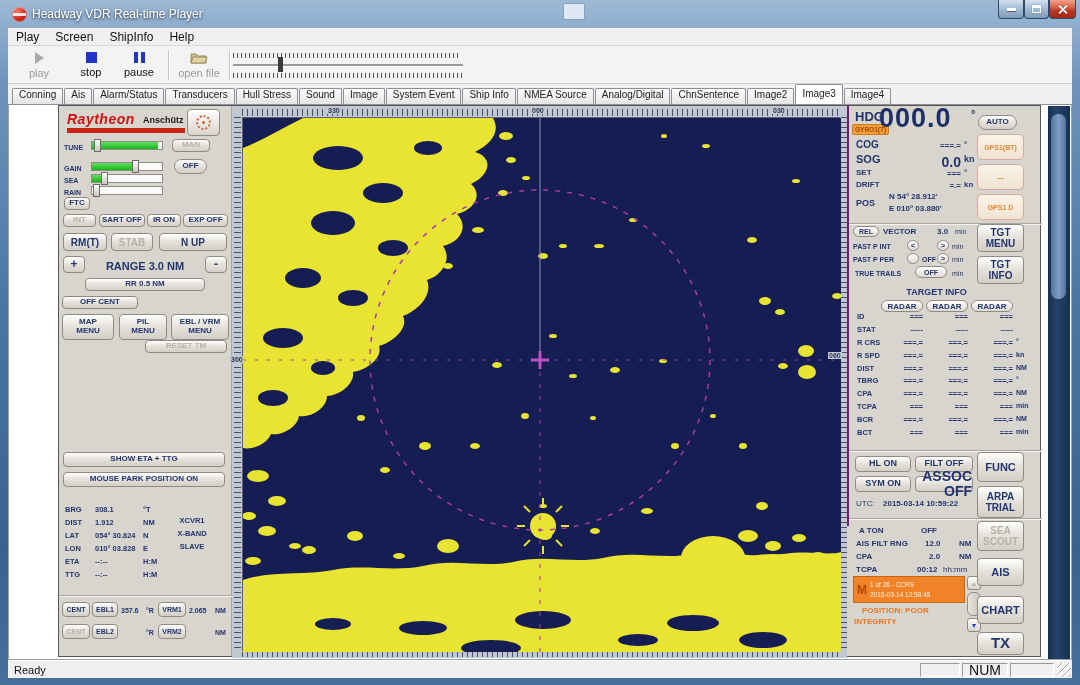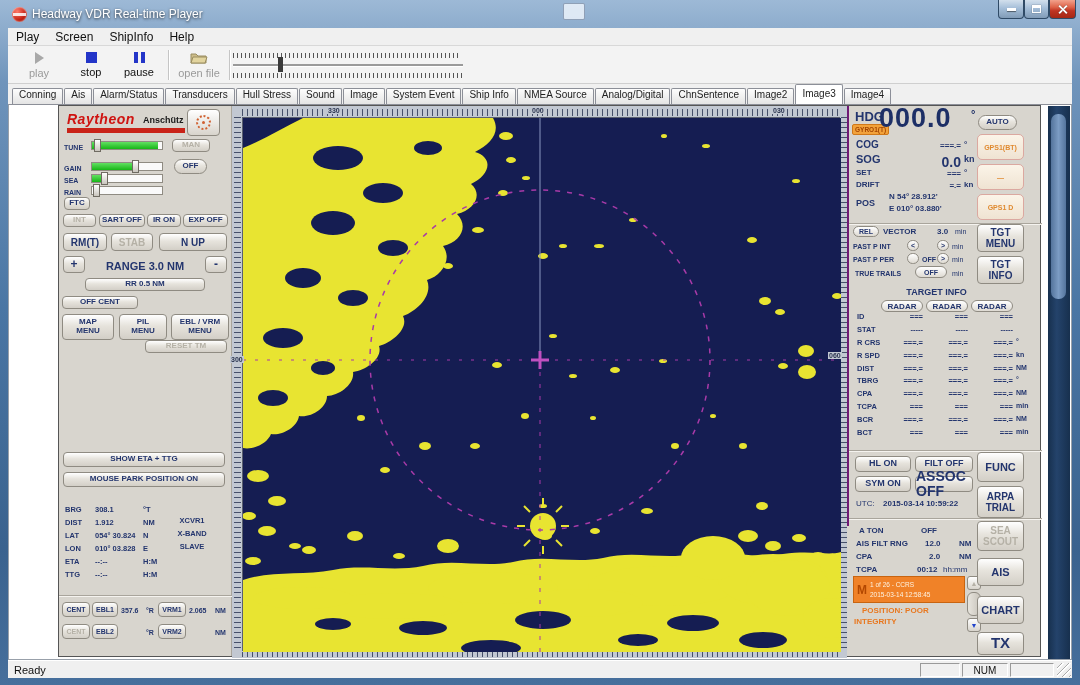--- a/index.html
+++ b/index.html
@@ -44,21 +44,21 @@
        border:1px solid #8c8f98;border-bottom:none;border-radius:2px 2px 0 0;white-space:nowrap;}
   .tab.active{height:20px;background:#fff;position:relative;z-index:3;padding-top:3px;}
   
   .page{position:absolute;left:8px;top:104px;width:1064px;height:556px;background:#fff;border:1px solid #98a0aa;border-top:1px solid #8c8f98;}
   .vscroll{position:absolute;right:1px;top:1px;width:22px;height:553px;background:linear-gradient(90deg,#17304e,#24436b 40%,#17304e);}
   .vthumb{position:absolute;left:3px;top:8px;width:15px;height:185px;border-radius:7px;background:linear-gradient(90deg,#54749c,#7b9cc4 50%,#54749c);}
   
   .shot{position:absolute;left:49px;top:0;width:983px;height:552px;background:#d8d5ce;border:1px solid #555;}
   .lpanel{position:absolute;left:0;top:0;width:173px;height:550px;background:#d8d5ce;border-right:1px solid #a9a59c;}
   .rpanel{position:absolute;left:788px;top:0;width:193px;height:420px;background:#d8d5ce;border-left:2px solid #701a75;}
-  .b{position:absolute;display:flex;align-items:center;justify-content:center;text-align:left;
+  .b{position:absolute;display:flex;align-items:center;justify-content:center;text-align:right;
      background:linear-gradient(180deg,#ffffff,#e6e3dc 45%,#d3cfc7);border:1px solid #8f8b82;border-radius:4px;
      color:#23356e;font-weight:bold;font-size:8px;line-height:1.1;}
   .b.dis{color:#b5b1a6;}
   .b.col{flex-direction:column;}
   .lab{position:absolute;color:#23356e;font-weight:bold;font-size:7px;line-height:1;} .lab.lg{font-size:11px;}
   .sl{position:absolute;height:9px;background:#fafafa;border:1px solid #8f8b82;}
   .sl .fill{position:absolute;left:0;top:0;bottom:0;background:linear-gradient(180deg,#62e062,#17b617);}
   .sl .knob{position:absolute;top:-3px;width:7px;height:13px;background:linear-gradient(180deg,#fff,#c9c5bd);border:1px solid #6f6b62;}
   .sep{position:absolute;height:1px;background:#a9a59c;box-shadow:0 1px 0 #f5f3ef;}
   .brand{position:absolute;left:8px;top:5px;font-size:14px;font-weight:bold;font-style:italic;color:#cf1310;letter-spacing:.5px;}
@@ -98,21 +98,21 @@
   .tu{position:absolute;left:167px;font-size:7px;font-weight:bold;color:#23356e;}
   .alert{position:absolute;left:4px;top:470px;width:112px;height:27px;background:#f08228;border:1px solid #c86410;display:flex;}
   .alert .tag{width:16px;font-size:12px;font-weight:bold;color:#b34700;display:flex;align-items:center;justify-content:center;}
   .alert .ln{font-size:6.5px;color:#fdf3e2;line-height:1.6;padding-top:3px;}
   .warn{position:absolute;left:5px;color:#e87820;font-size:8px;font-weight:bold;}
   .albtn{position:absolute;left:118px;width:14px;height:14px;background:linear-gradient(180deg,#fff,#d8d4cc);border:1px solid #8f8b82;border-radius:3px;
          display:flex;align-items:center;justify-content:center;font-size:7px;}
   .althumb{position:absolute;left:118px;top:486px;width:14px;height:24px;background:linear-gradient(90deg,#e8e5de,#c8c4bb);border:1px solid #8f8b82;border-radius:6px;}
   
   .status{position:absolute;left:8px;top:660px;width:1064px;height:18px;background:#f0f0f0;border-top:1px solid #fff;font-size:11px;color:#111;}
-  .scell{position:absolute;top:2px;height:14px;border:1px solid;border-color:#9a9a9a #fff #fff #9a9a9a;background:#f0f0f0;font-size:10px;
+  .scell{position:absolute;top:2px;height:14px;border:1px solid;border-color:#9a9a9a #fff #fff #9a9a9a;background:#f0f0f0;font-size:14px;
          display:flex;align-items:center;justify-content:center;}
   .grip{position:absolute;right:1px;bottom:1px;width:14px;height:14px;
         background:repeating-linear-gradient(135deg,transparent 0,transparent 3px,#aaa 3px,#aaa 4px,#fff 4px,#fff 5px);}
 </style>
 </head>
 <body>
 
 <div class="win">
 
   <div class="titlebar">

